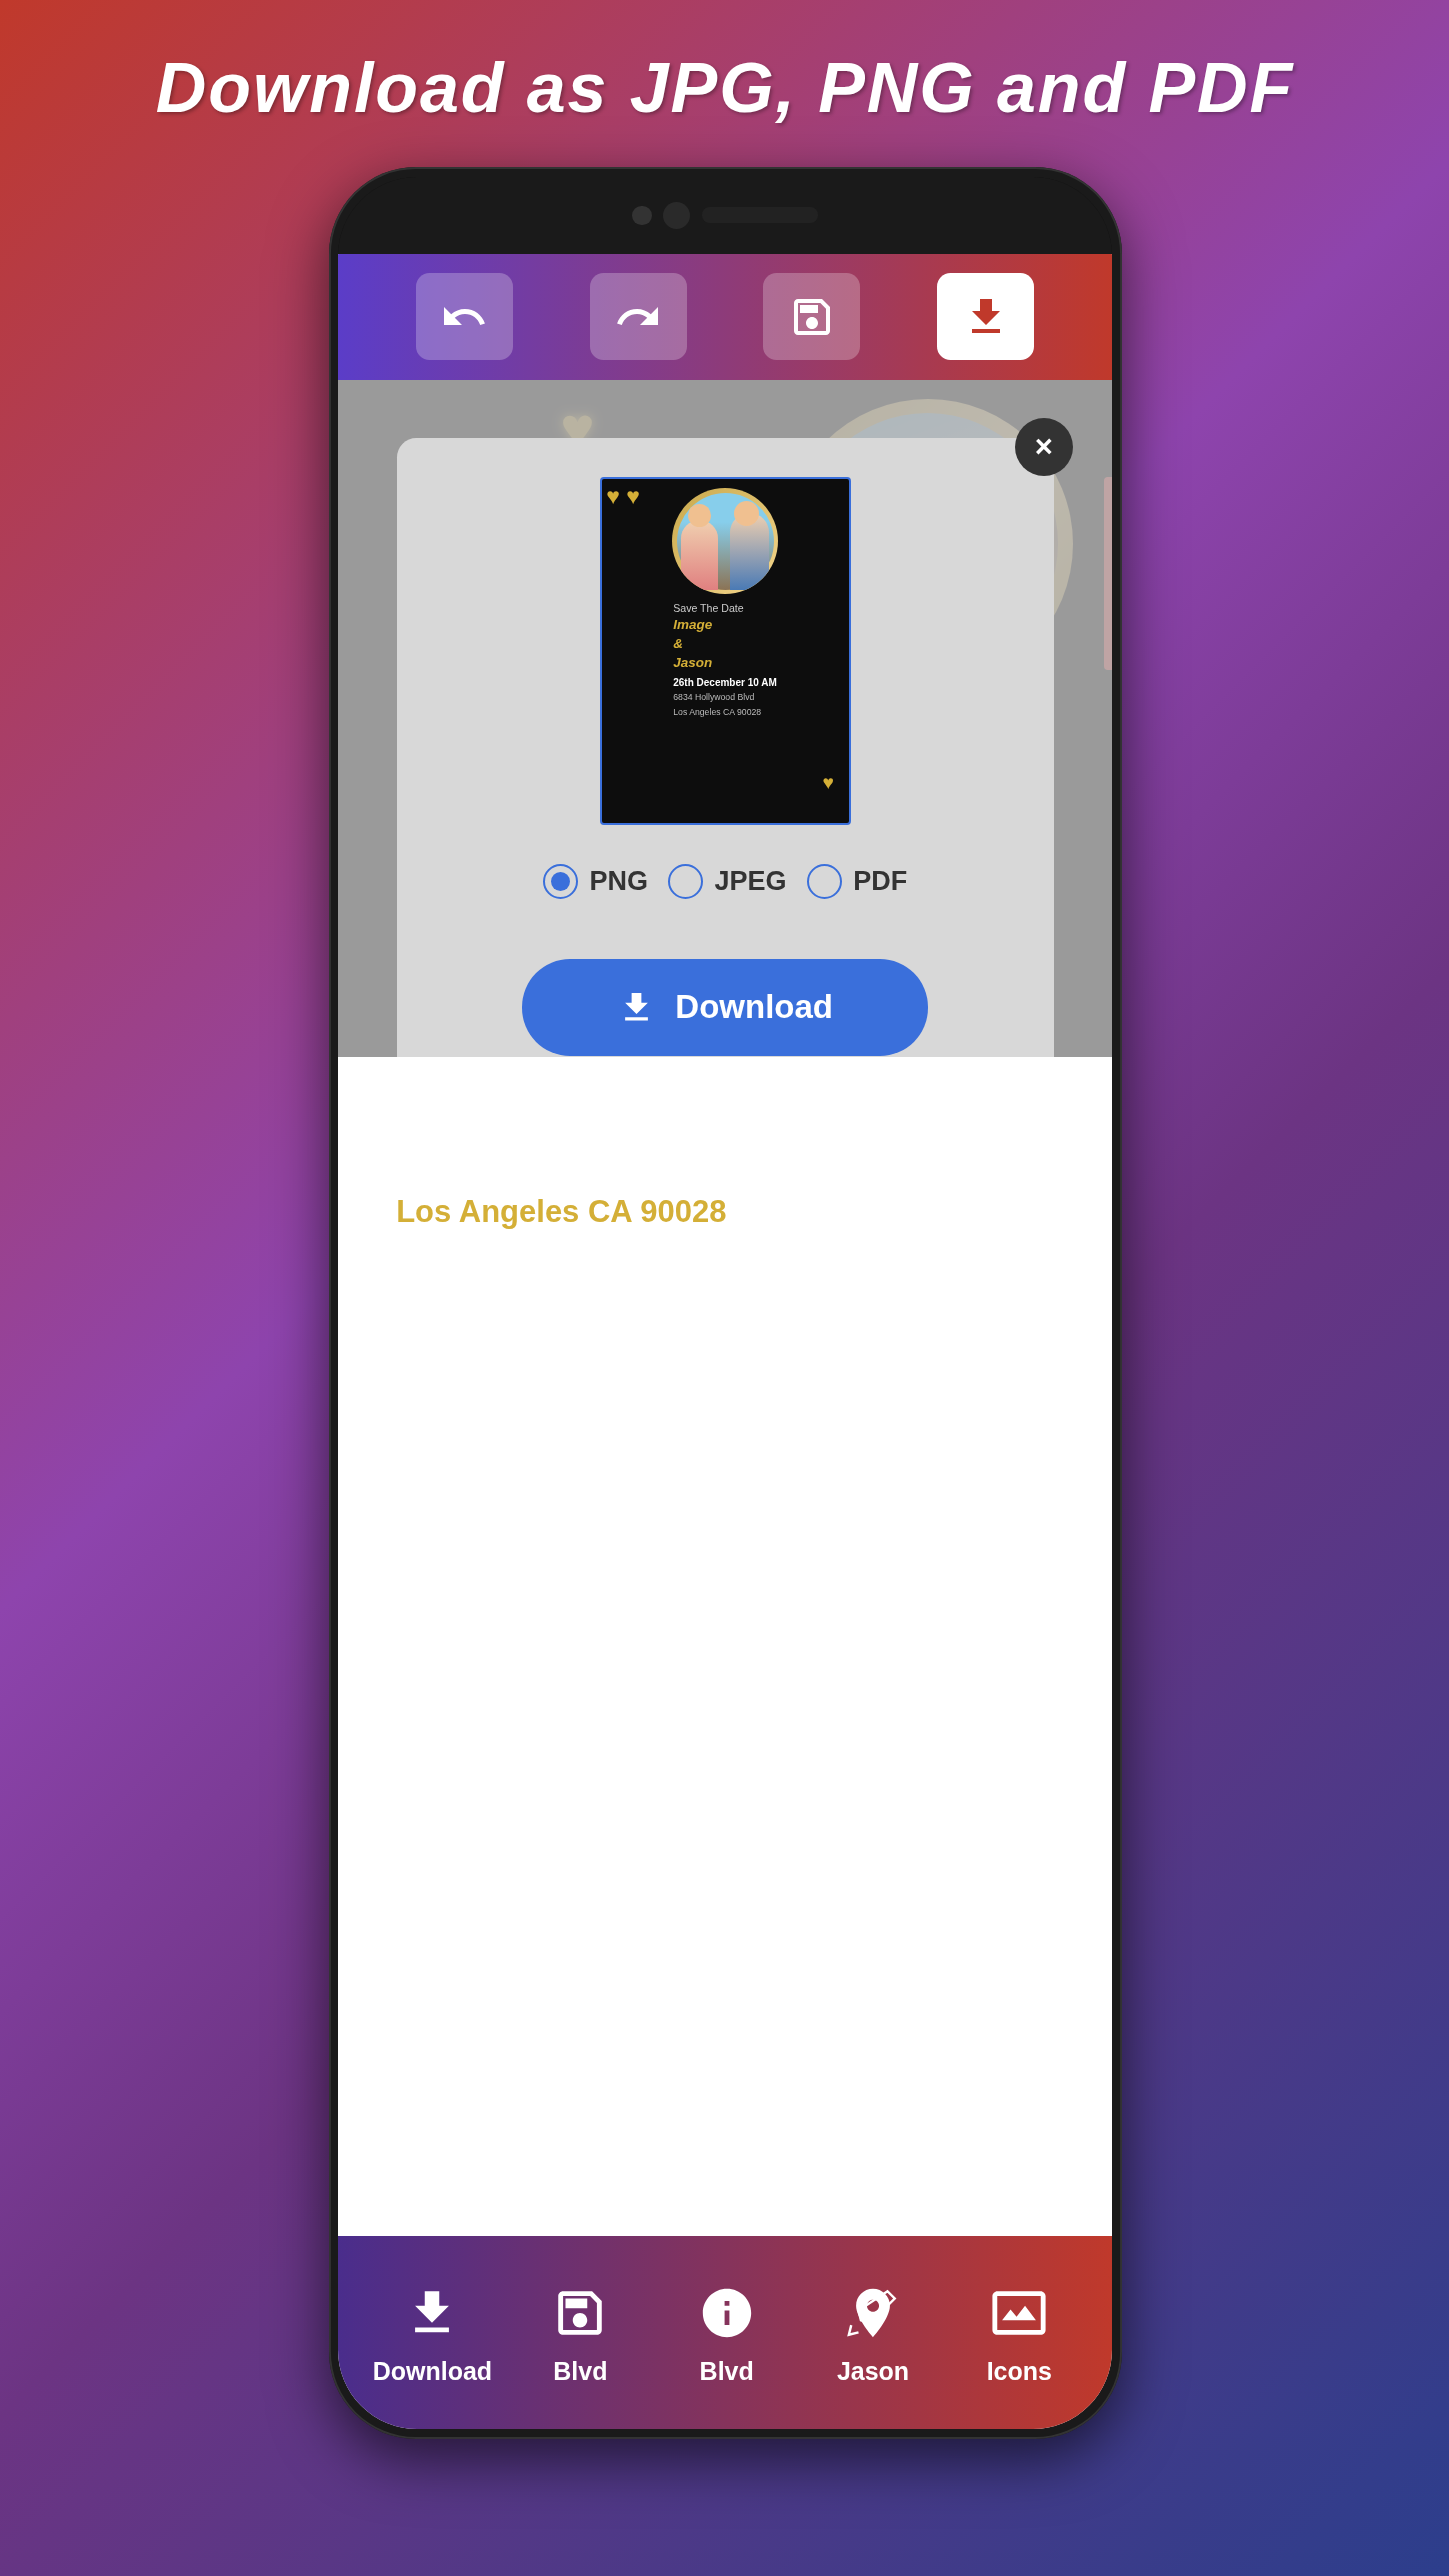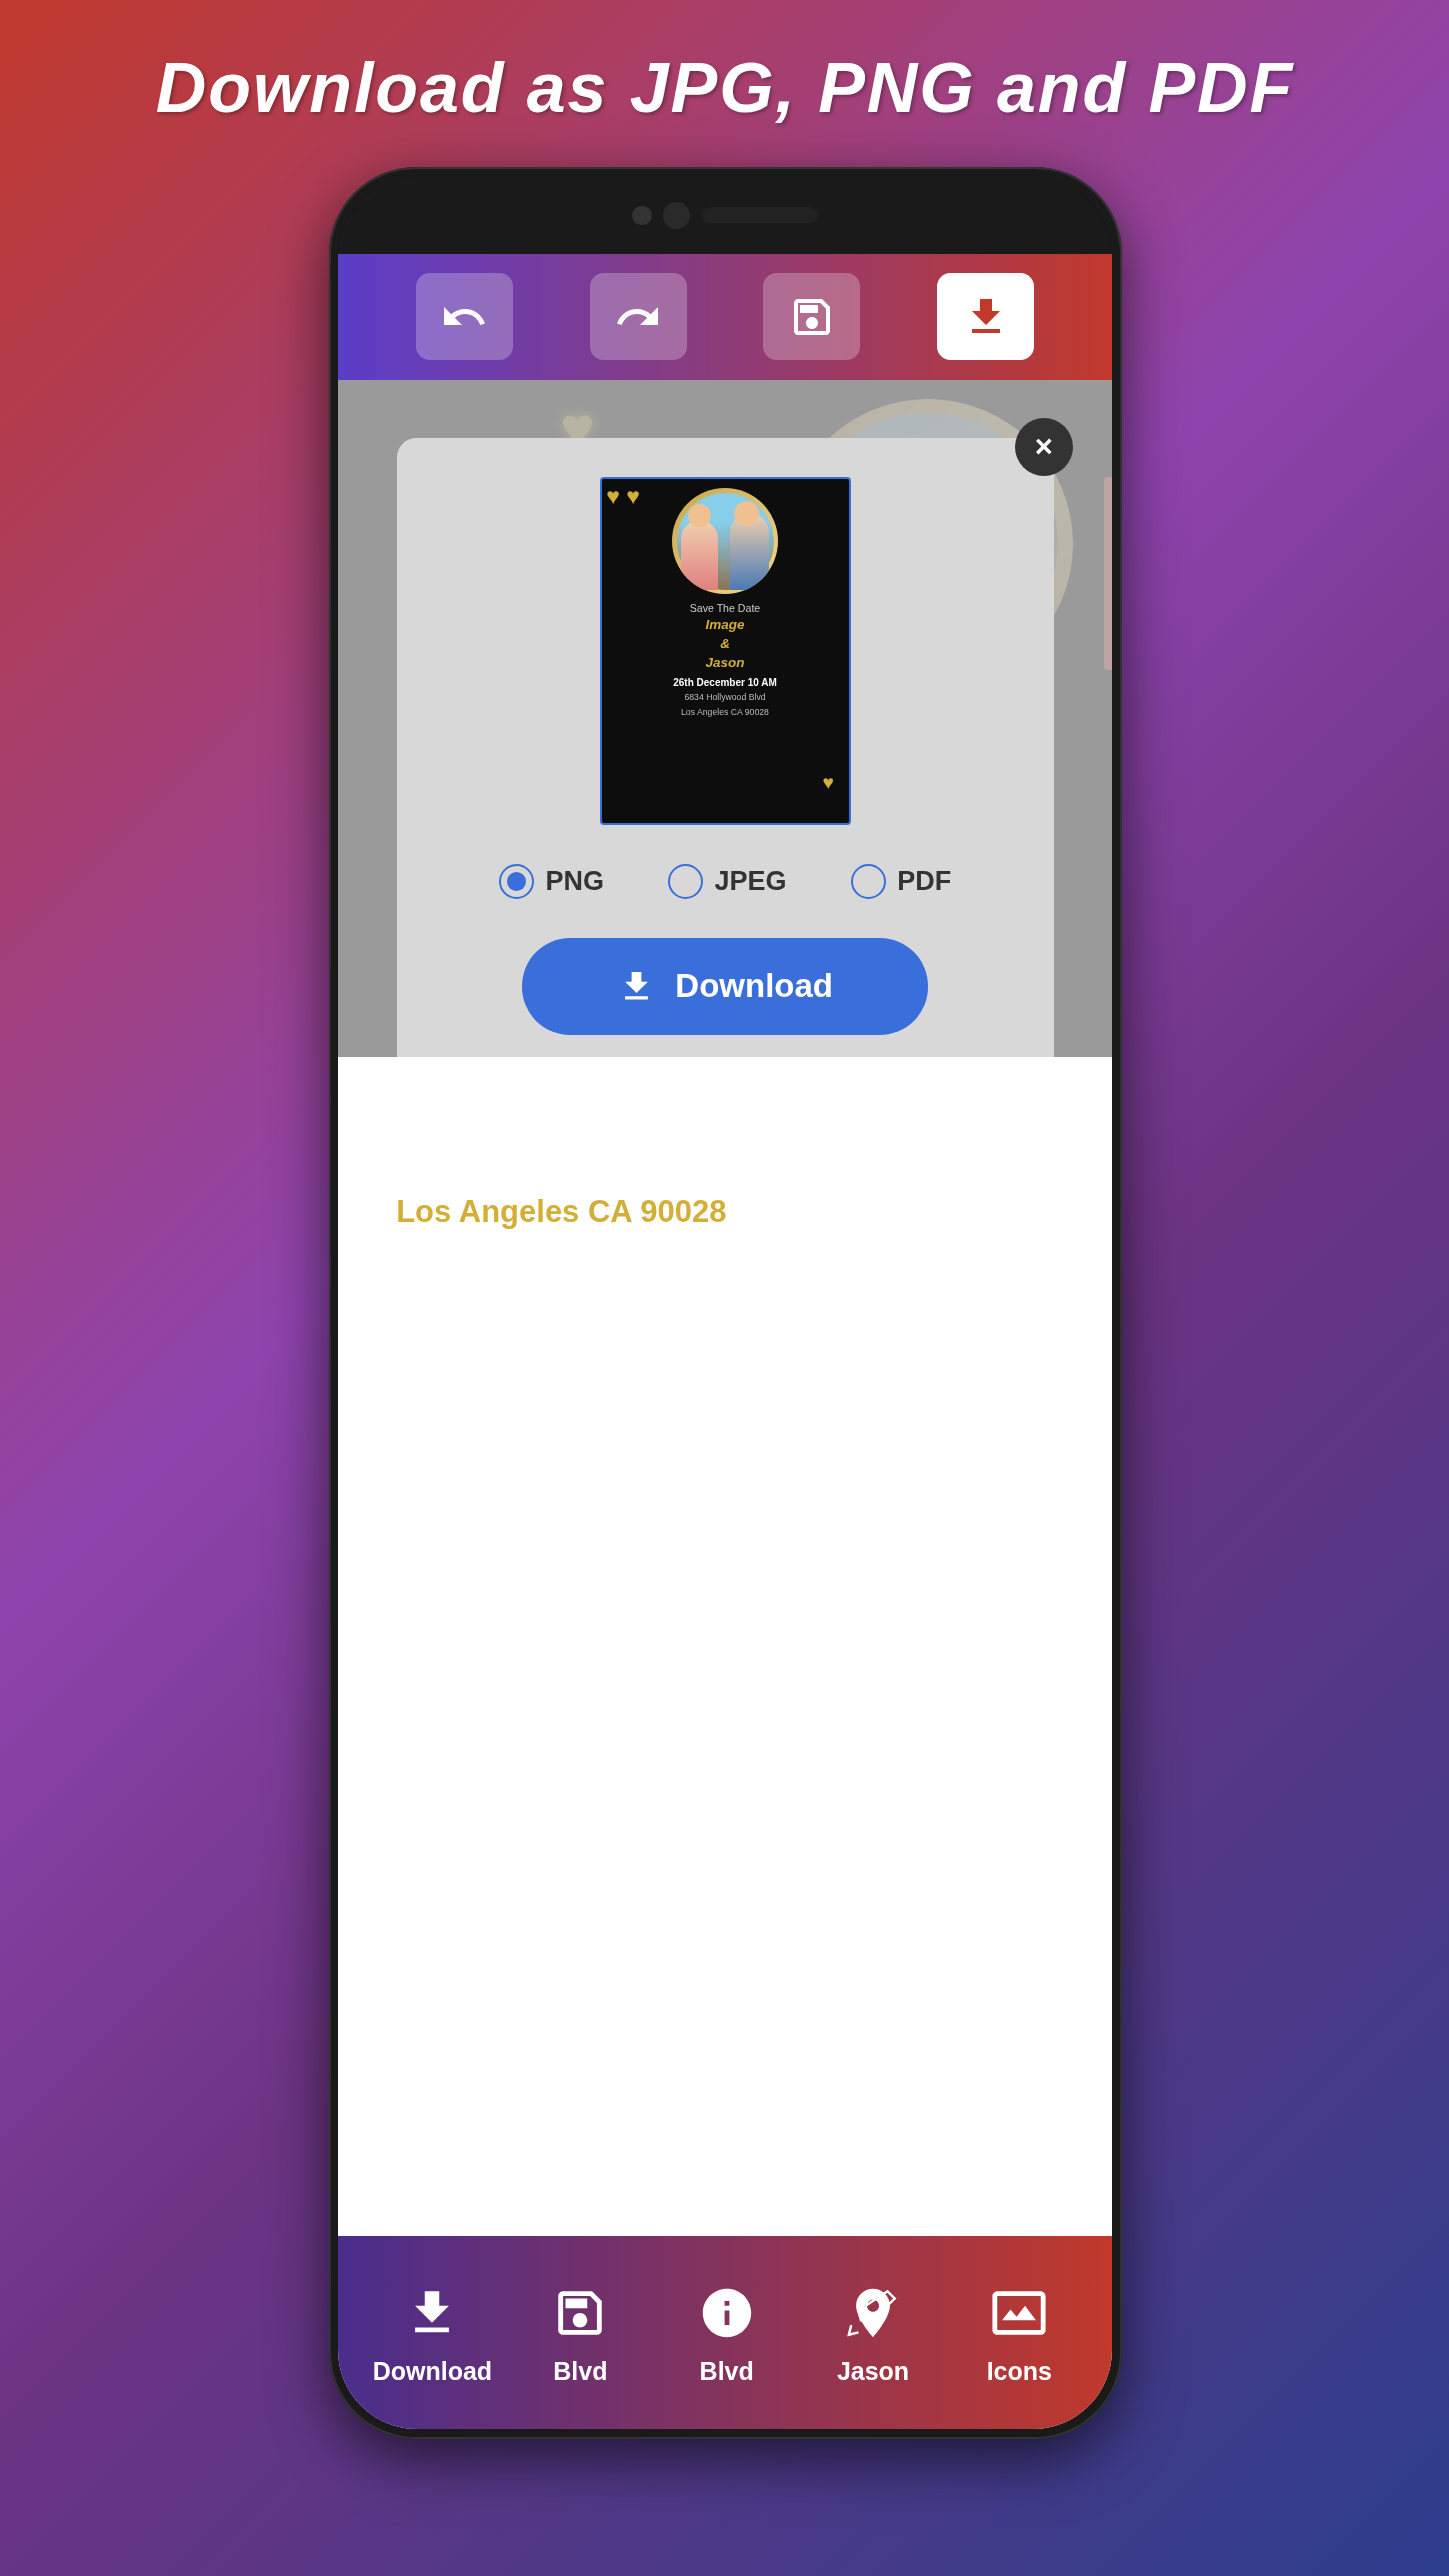--- a/index.html
+++ b/index.html
@@ -241,21 +241,21 @@
     }
     .mini-card-hearts {
       position: absolute;
       top: 4.8px;
       left: 4.8px;
       font-size: 23px;
       color: #d4af37;
     }
     .mini-card-text {
       color: white;
-      text-align: center;
+      text-align: left;
     }
     .mini-card-save {
       font-size: 10.6px;
       color: #ccc;
       margin-bottom: 1.9px;
     }
     .mini-card-names {
       font-size: 13.5px;
       color: #d4af37;
       font-style: italic;
@@ -278,22 +278,22 @@
       position: absolute;
       bottom: 29px;
       right: 14.5px;
       font-size: 19.3px;
       color: #d4af37;
     }
 
     
     .radio-group {
       display: flex;
-      gap: 64px;
-      margin-bottom: 39px;
+      gap: 20px;
+      margin-bottom: 60px;
       align-items: center;
     }
     .radio-option {
       display: flex;
       align-items: center;
       gap: 11.6px;
       cursor: pointer;
     }
     .radio-circle {
       width: 35px;

